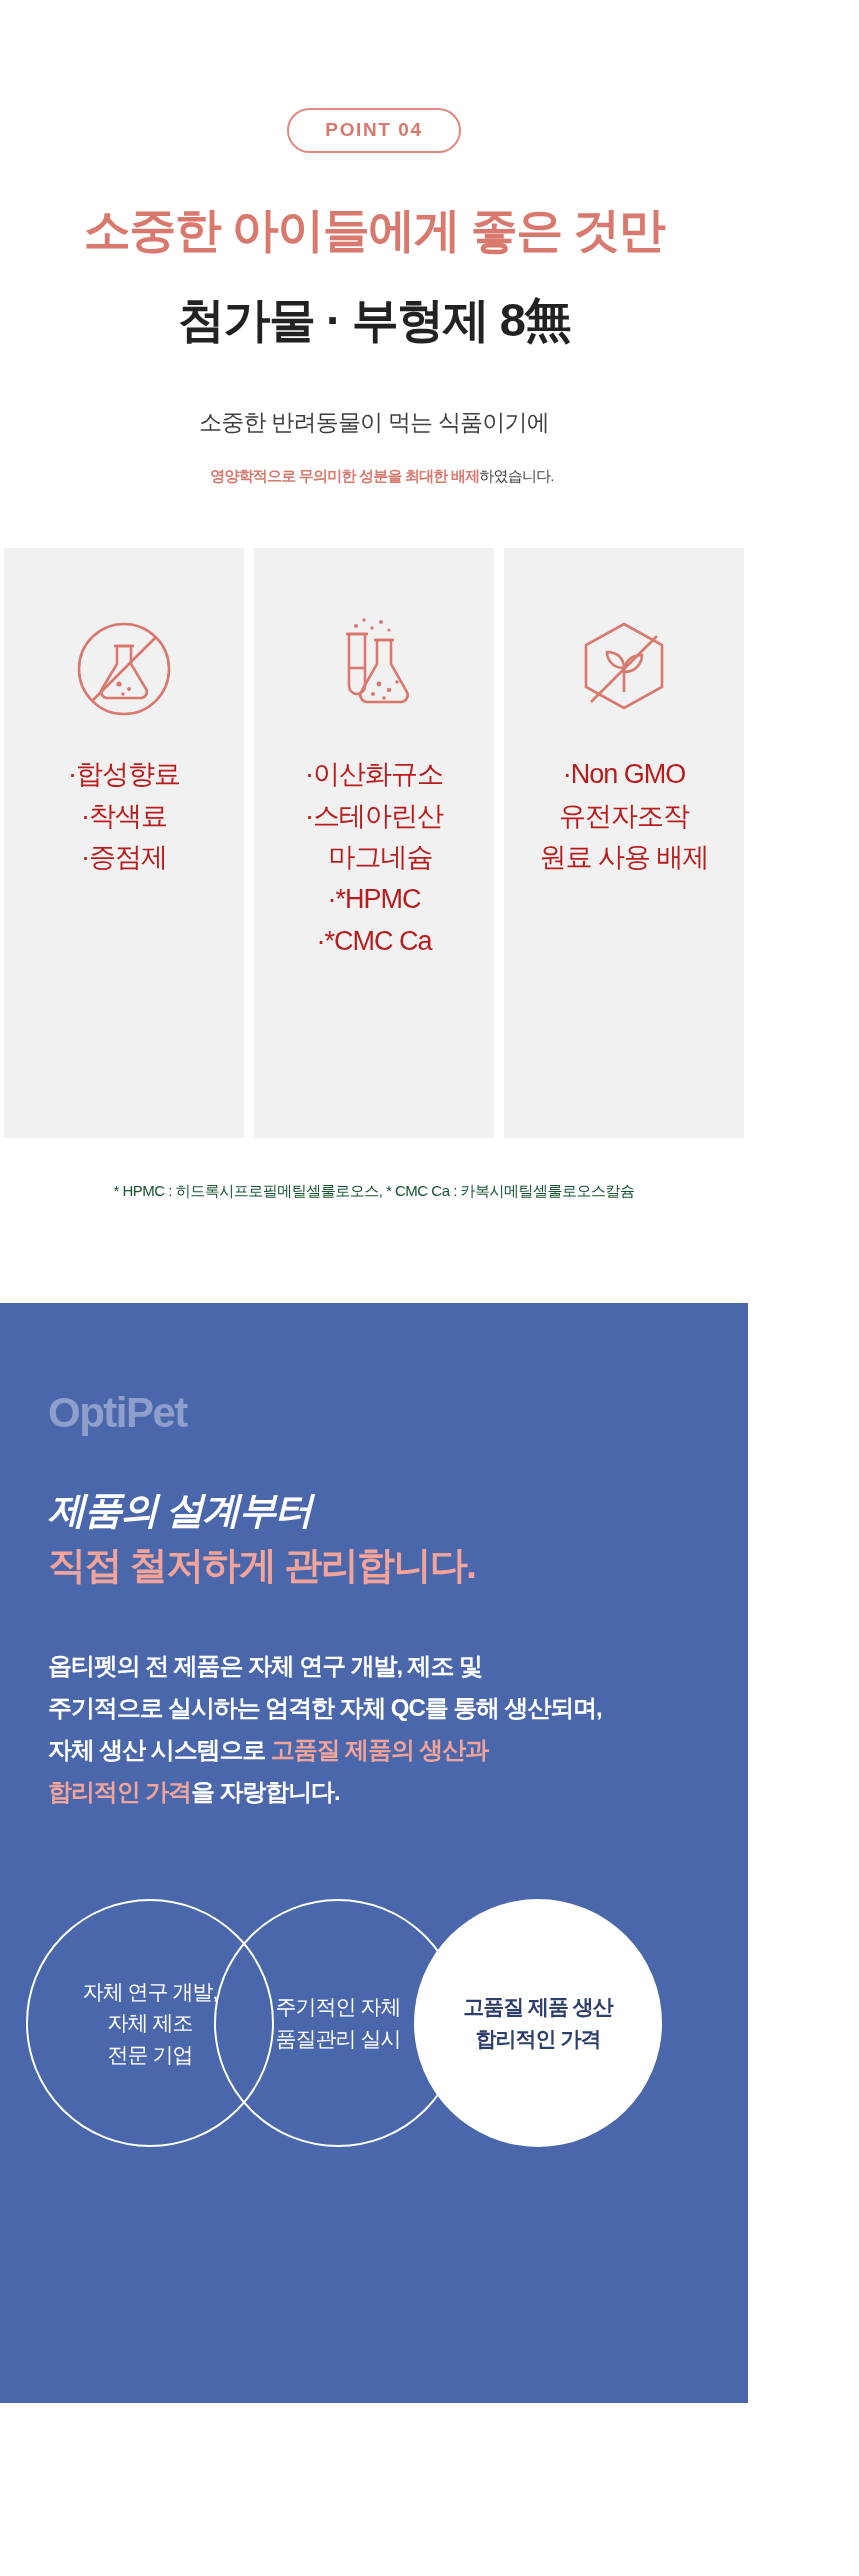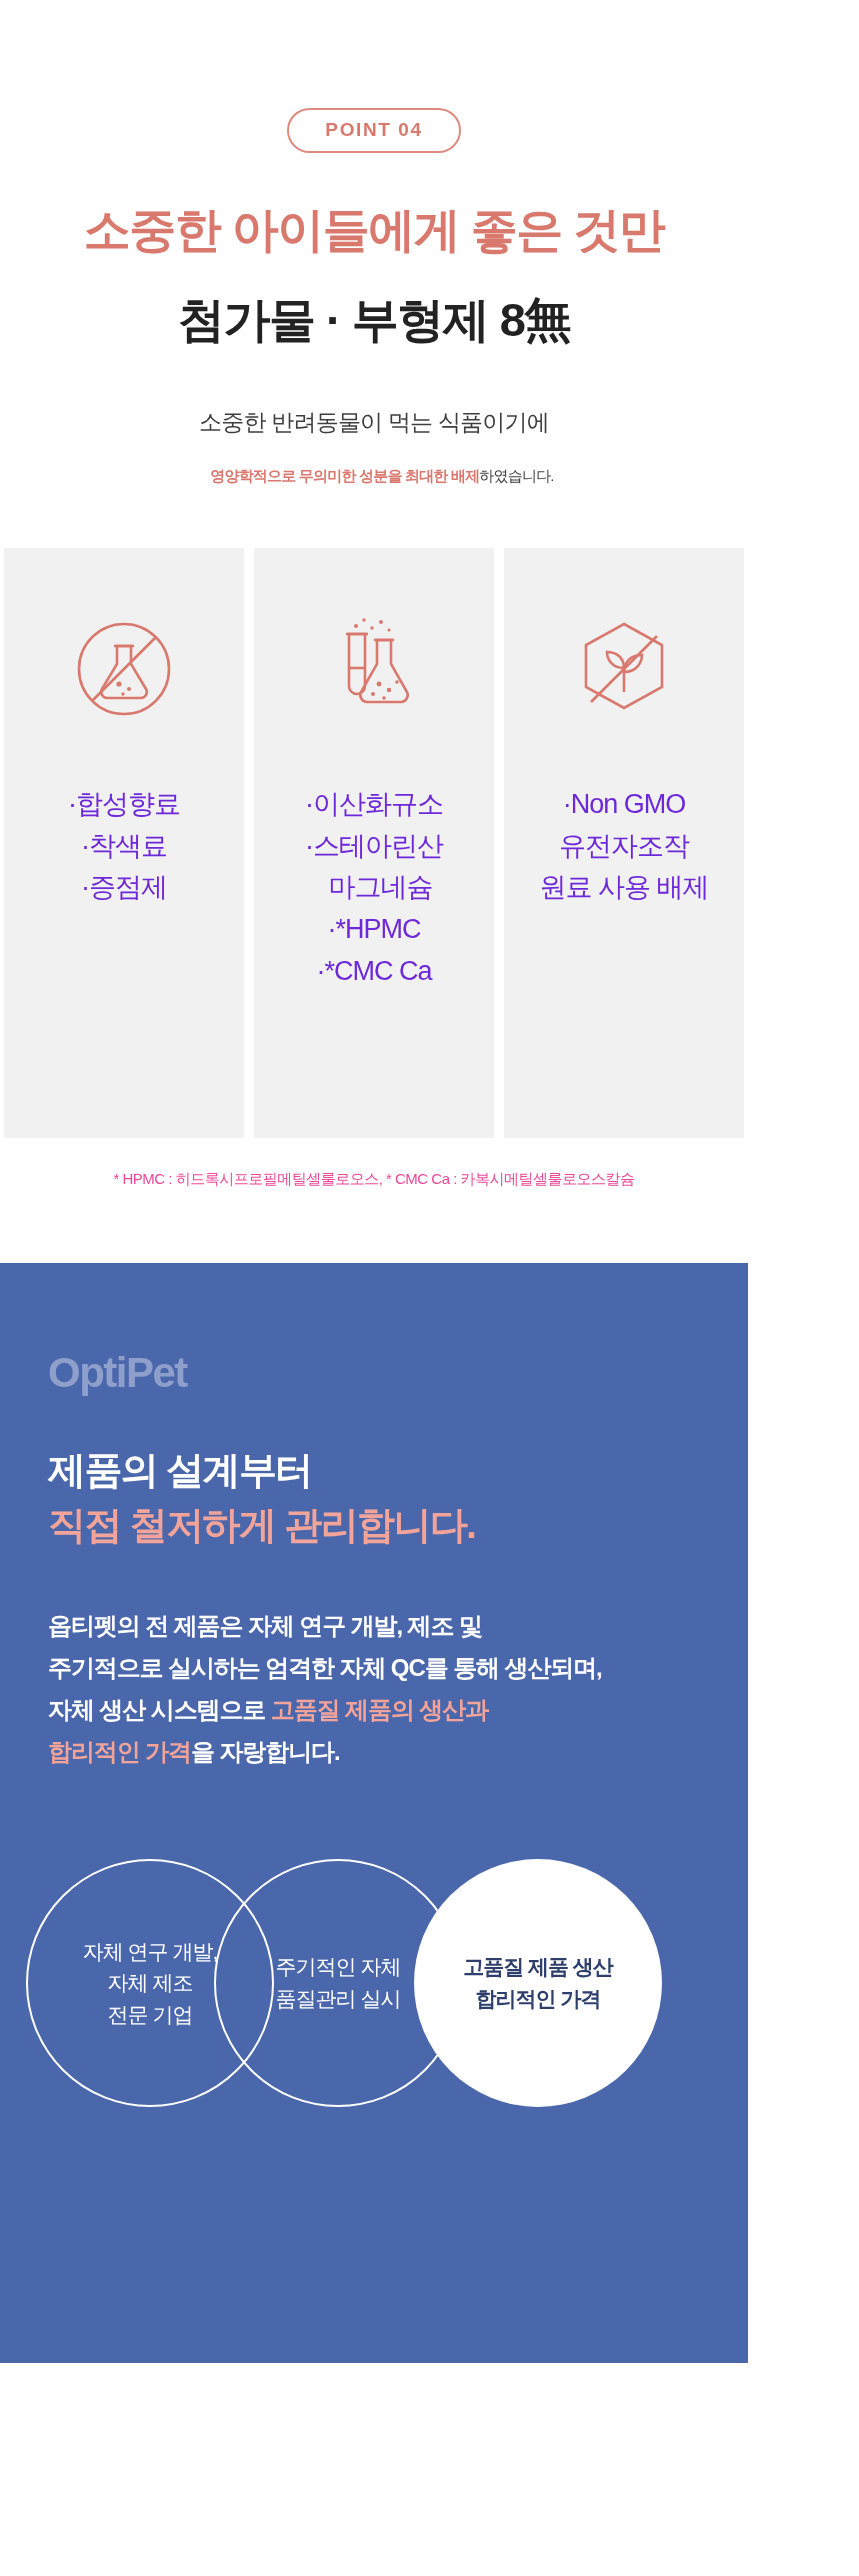--- a/index.html
+++ b/index.html
@@ -86,34 +86,34 @@
     align-items: center;
     min-height: 590px;
   }
   .card-icon {
     height: 130px;
     display: flex;
     align-items: center;
     justify-content: center;
   }
   .card-list {
-    margin-top: 50px;
+    margin-top: 20px;
     font-size: 27px;
-    color: #6d28d9;
+    color: #b91c1c;
     letter-spacing: -1px;
     line-height: 1.55;
     text-align: center;
   }
   .card-list div { white-space: pre; }
   .footnote {
-    margin-top: 32px;
+    margin-top: 44px;
     font-size: 15px;
-    color: #ec4899;
+    color: #14532d;
     letter-spacing: -0.5px;
-    padding-bottom: 74px;
+    padding-bottom: 102px;
   }
 
   
   .section-blue {
     background: #4a67ab;
     padding: 86px 0 0 0;
     color: #ffffff;
     position: relative;
     min-height: 1100px;
   }
@@ -124,20 +124,21 @@
     color: #8e9fcc;
     letter-spacing: -1.5px;
   }
   .blue-h1 {
     margin-top: 46px;
     font-size: 38px;
     font-weight: bold;
     color: #ffffff;
     letter-spacing: -1.6px;
     line-height: 1.45;
+    font-style: italic;
   }
   .blue-h2 {
     font-size: 38px;
     font-weight: bold;
     color: #f2a49a;
     letter-spacing: -1.6px;
     line-height: 1.45;
   }
   .blue-body {
     margin-top: 52px;

